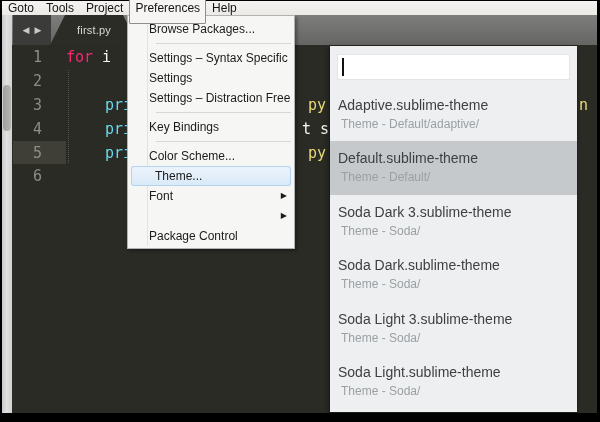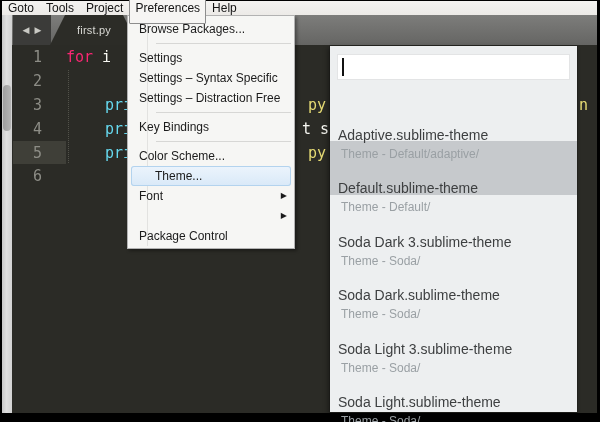--- a/index.html
+++ b/index.html
@@ -78,21 +78,21 @@
     background:#f6f6f4;border:1px solid #b2b2b2;
     box-shadow:2px 2px 3px rgba(0,0,0,.35);
     z-index:30;padding:3px 0 2px;box-sizing:border-box;
   }
   .dropdown .gutterline{
     position:absolute;left:19px;top:2px;bottom:2px;width:0;
     border-left:1px solid #e2e2e0;
   }
   .drow{
     position:relative;height:20px;line-height:20px;
-    font-size:12px;color:#1b1b1b;padding-left:11px;white-space:nowrap;cursor:default;
+    font-size:12px;color:#1b1b1b;padding-left:21px;white-space:nowrap;cursor:default;
   }
   .drow.hovered{
     margin:0 3px;padding-left:24px;border-radius:3px;
     background:linear-gradient(#ecf4fc,#d9e9f8);
     box-shadow:inset 0 0 0 1px #b3d3ee;
   }
   .dsep{height:9px;position:relative;}
   .dsep::before{
     content:"";position:absolute;left:28px;right:3px;top:4px;
     border-top:1px solid #d7d7d5;
@@ -107,21 +107,21 @@
     box-shadow:-2px 2px 5px rgba(0,0,0,.4),0 0 0 1px rgba(0,0,0,.12);
   }
   .qinput{
     position:absolute;left:7px;top:8px;width:233px;height:26px;
     background:#fff;border:1px solid #e3e4e5;box-sizing:border-box;
   }
   .qcaret{position:absolute;left:4px;top:3px;width:2px;height:18px;background:#111;}
   .qitems{position:absolute;left:0;top:42px;width:247px;}
   .qitem{height:53.4px;box-sizing:border-box;padding:9px 0 0 8px;cursor:default;}
   .qitem.selected{background:#c6c9cc;}
-  .qname{font-size:14px;color:#3d3f40;line-height:16px;margin-top:30px;}
+  .qname{font-size:14px;color:#3d3f40;line-height:16px;}
   .qpath{font-size:12px;color:#9aa0a4;line-height:13px;margin:5px 0 0 3px;}
 </style>
 </head>
 <body>
 
 <div class="editor">
   <div class="curline"></div>
   <div class="gutter-num" style="top:0">1</div>
   <div class="gutter-num" style="top:24px">2</div>
   <div class="gutter-num" style="top:48px">3</div>
@@ -160,22 +160,22 @@
   <span class="mitem">Tools</span>
   <span class="mitem">Project</span>
   <span class="mitem open">Preferences</span>
   <span class="mitem">Help</span>
 </div>
 
 <div class="dropdown">
   <div class="gutterline"></div>
   <div class="drow">Browse Packages...</div>
   <div class="dsep"></div>
+  <div class="drow">Settings – Syntax Specific</div>
   <div class="drow">Settings</div>
-  <div class="drow">Settings – Syntax Specific</div>
   <div class="drow">Settings – Distraction Free</div>
   <div class="dsep"></div>
   <div class="drow">Key Bindings</div>
   <div class="dsep"></div>
   <div class="drow">Color Scheme...</div>
   <div class="drow hovered">Theme...</div>
   <div class="drow">
     <span>Font</span>
     <span class="subarrow">▶</span>
   </div>

